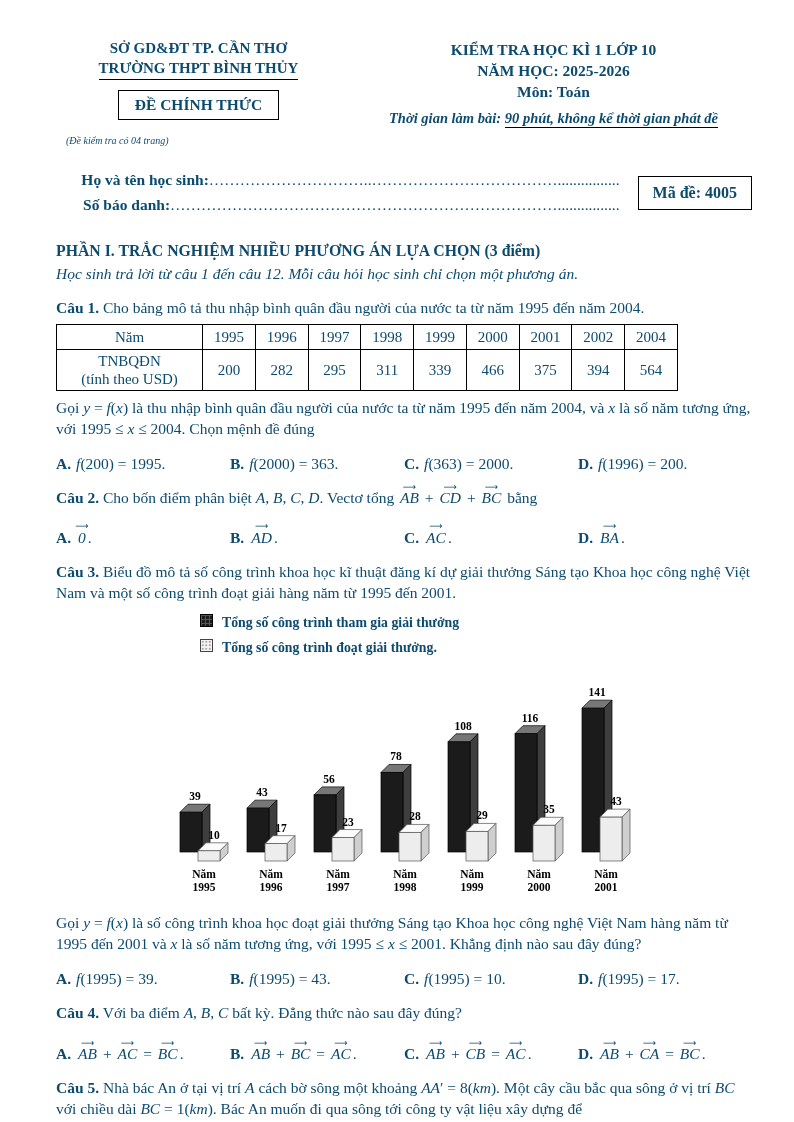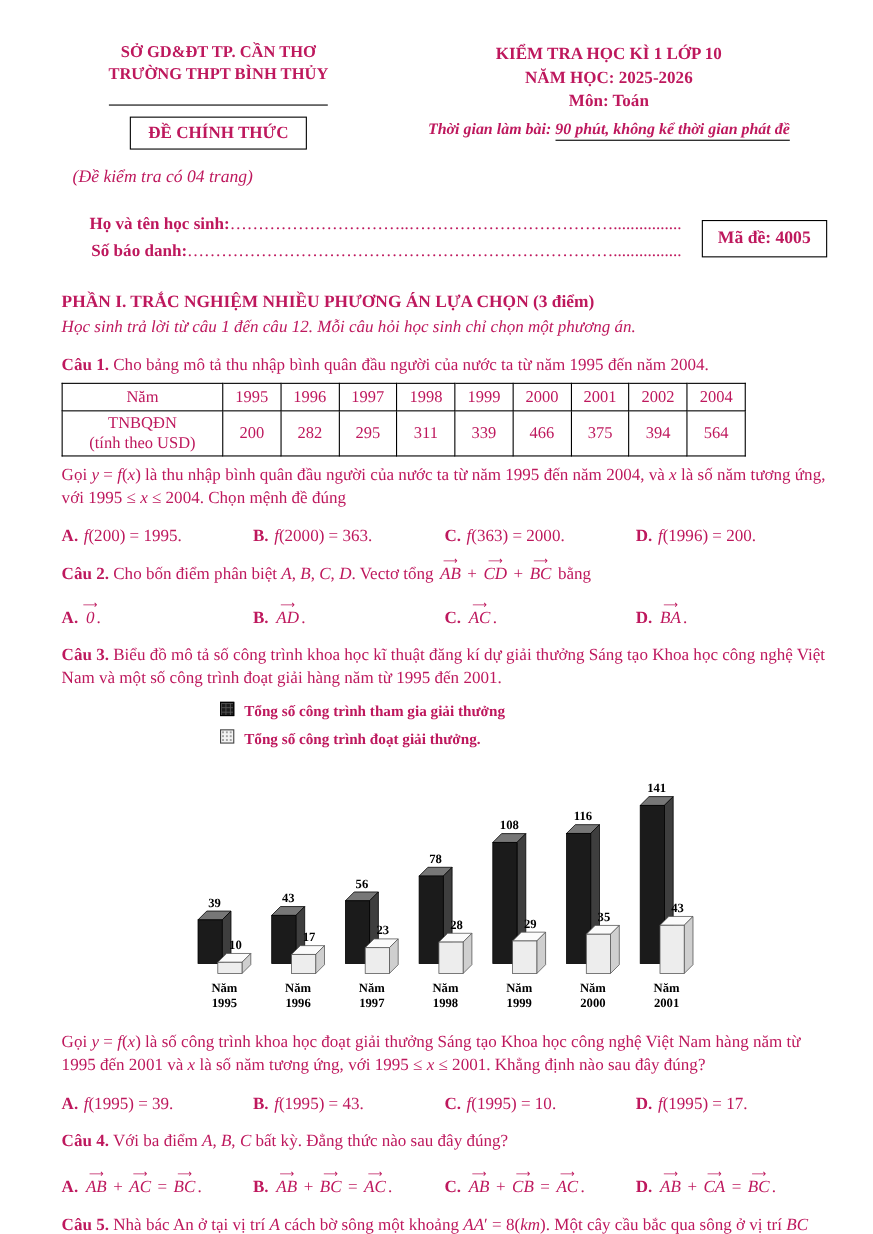--- a/index.html
+++ b/index.html
@@ -1,32 +1,32 @@
 <!DOCTYPE html>
 <html><head>
 <meta charset="utf-8">
 <style>
   * { box-sizing: border-box; }
   html, body { margin: 0; padding: 0; background: #e8e8e8; }
   .page {
     width: 794px; height: 1122px; margin: 0 auto; background: #ffffff;
-    font-family: "Liberation Serif", serif; color: #be185d;
+    font-family: "Liberation Serif", serif; color: #0c4a6e;
     font-size: 15.5px; line-height: 1.35;
     padding: 38px 42px 20px 56px; overflow: hidden; position: relative;
   }
   b, strong { font-weight: bold; }
 
   
   .hdr { display: flex; gap: 14px; }
   .hdr-left { width: 285px; text-align: center; }
   .hdr-left .dept { font-weight: bold; font-size: 15px; }
   .hdr-left .school { font-weight: bold; font-size: 15px; }
-  .school-underline { display: inline-block; border-bottom: 1.6px solid #000; padding-bottom: 16px; }
+  .school-underline { display: inline-block; border-bottom: 1.6px solid #000; padding-bottom: 0; }
   .official-box { display: inline-block; border: 1.8px solid #000; padding: 4px 16px; font-weight: bold; margin-top: 10px; font-size: 15.5px; }
-  .pages-note { font-style: italic; text-align: left; margin-top: 14px; margin-left: 10px; font-size: 16px; }
+  .pages-note { font-style: italic; text-align: left; margin-top: 14px; margin-left: 10px; font-size: 10px; }
   .hdr-right { flex: 1; text-align: center; padding-top: 2px; }
   .hdr-right .t1, .hdr-right .t2, .hdr-right .t3 { font-weight: bold; font-size: 15.5px; }
   .hdr-right .t4 { font-weight: bold; font-style: italic; font-size: 14.5px; margin-top: 6px; }
   .dur-underline { border-bottom: 1.3px solid #000; padding-bottom: 1px; }
 
   
   .student-row { display: flex; margin-top: 22px; align-items: flex-start; }
   .student-lines { flex: 1; }
   .student-lines > div { margin-bottom: 4px; font-size: 15.5px; text-align: right; }
   .student-lines b { font-weight: bold; }

